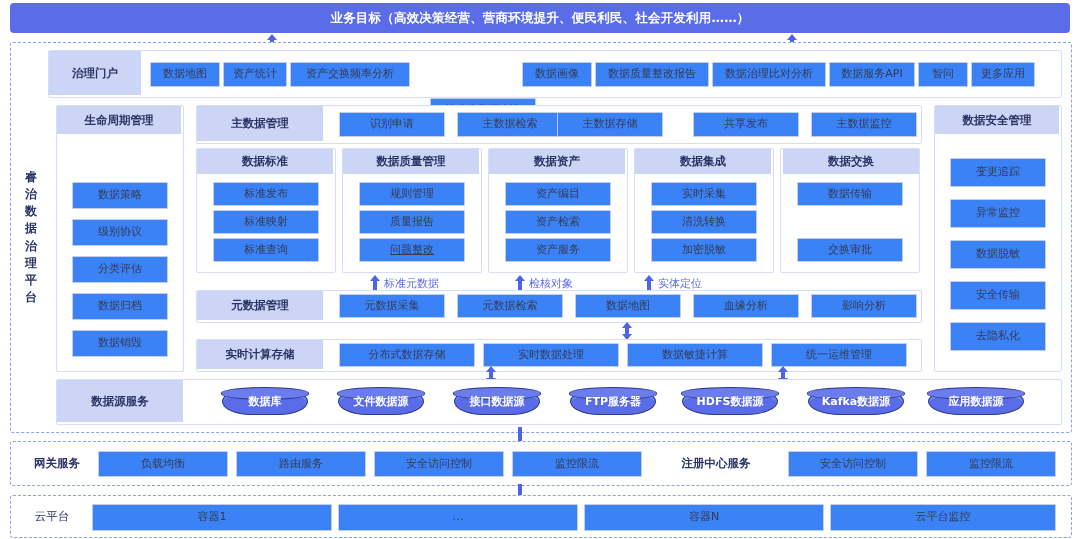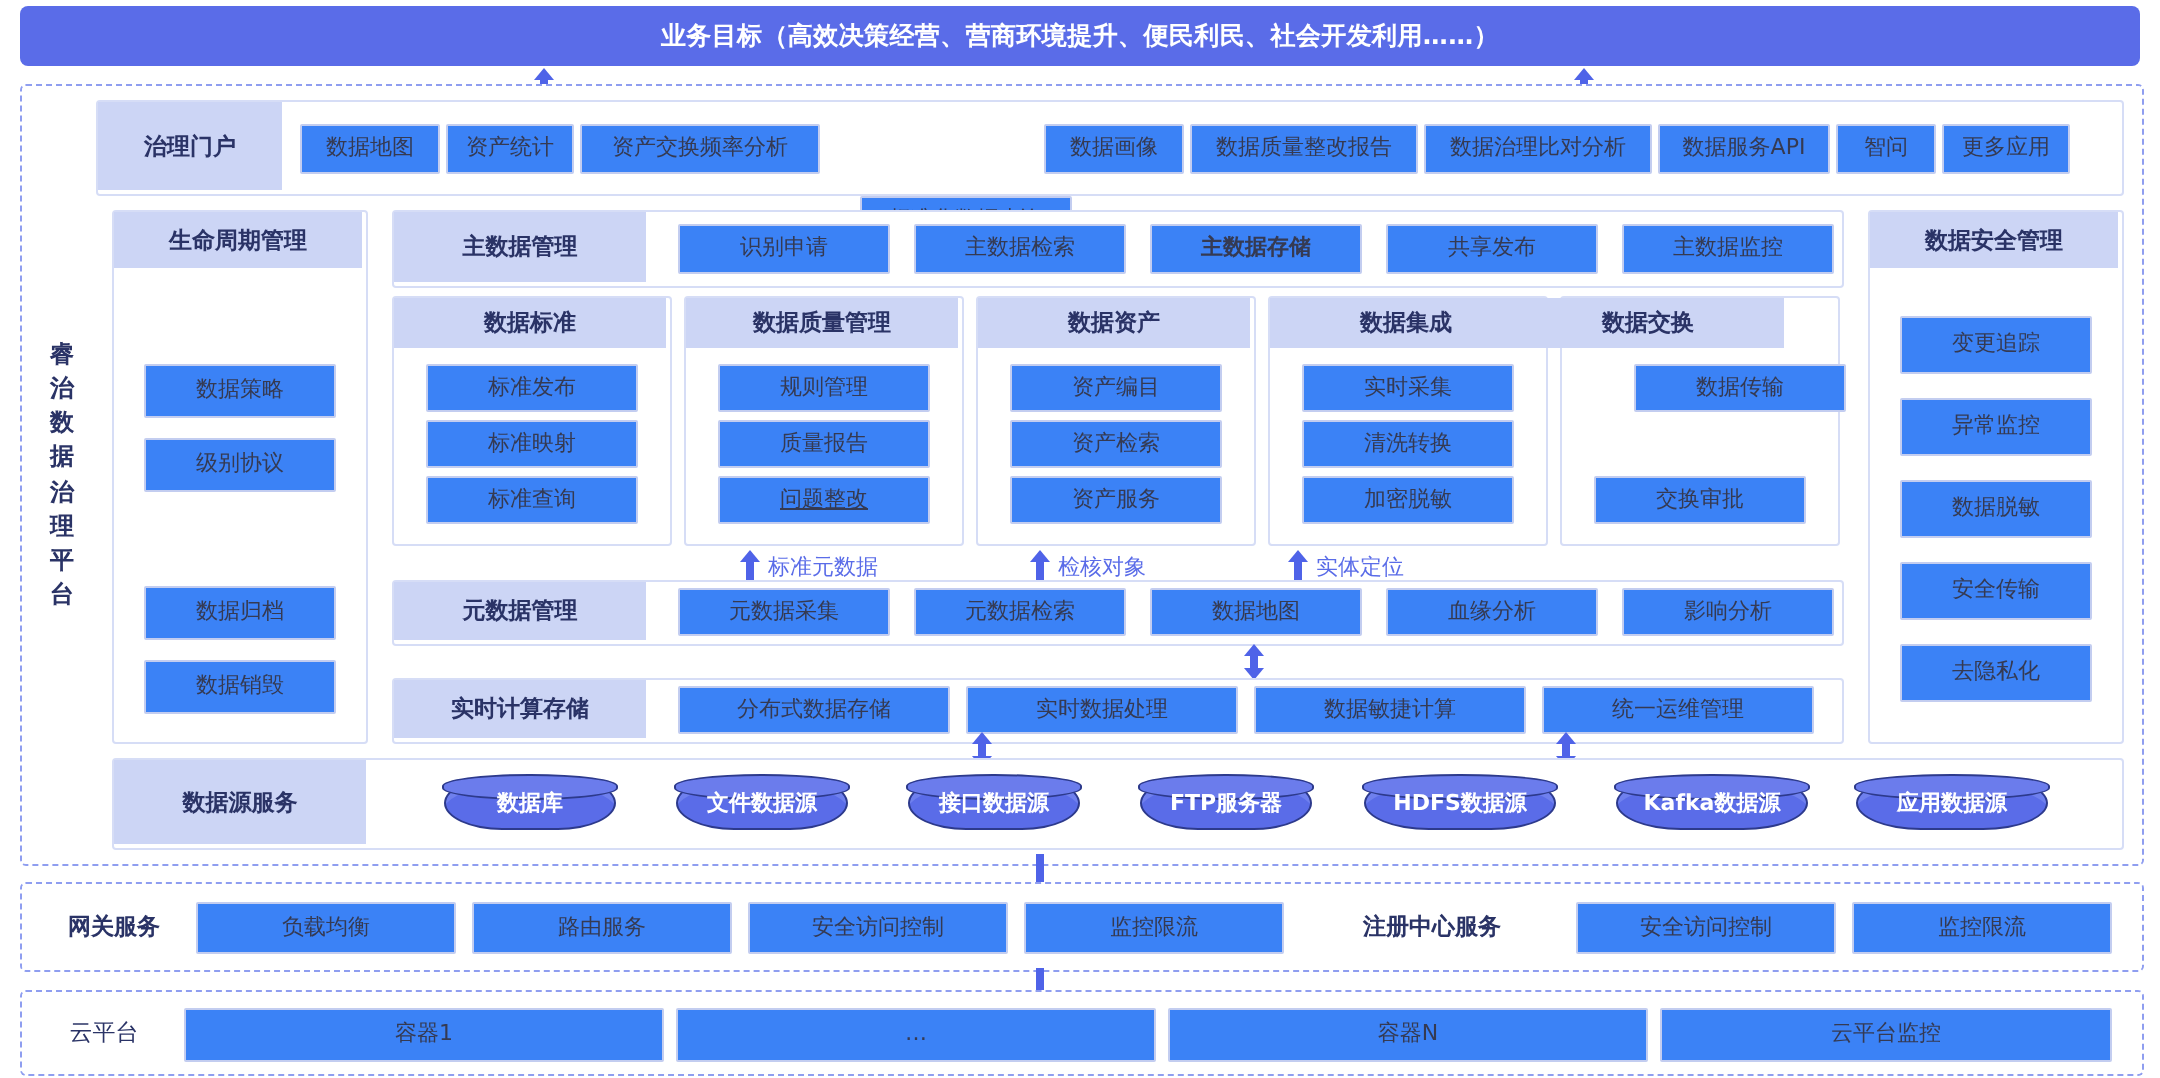--- a/index.html
+++ b/index.html
@@ -173,38 +173,41 @@
   <div class="panel" style="left:56px;top:105px;width:126px;height:265px;"></div>
   <div class="hdr" style="left:57px;top:106px;width:124px;height:28px;">
     <span>生命周期管理</span>
   </div>
   <div class="cell" style="left:72px;top:182px;width:94px;height:25px;">
     <span>数据策略</span>
     </div>
   <div class="cell" style="left:72px;top:219px;width:94px;height:25px;">
     <span>级别协议</span>
     </div>
+  <div class="cell" style="left:72px;top:256px;width:94px;height:25px;">
+    <span>分类评估</span>
+    </div>
   <div class="cell" style="left:72px;top:293px;width:94px;height:25px;">
     <span>数据归档</span>
     </div>
   <div class="cell" style="left:72px;top:330px;width:94px;height:25px;">
     <span>数据销毁</span>
     </div>
 
   <div class="panel" style="left:196px;top:105px;width:724px;height:37px;"></div>
   <div class="hdr" style="left:197px;top:106px;width:126px;height:35px;">
     <span>主数据管理</span>
   </div>
   <div class="cell" style="left:339px;top:112px;width:104px;height:23px;">
     <span>识别申请</span>
     </div>
   <div class="cell" style="left:457px;top:112px;width:104px;height:23px;">
     <span>主数据检索</span>
     </div>
-  <div class="cell" style="left:575px;top:112px;width:104px;height:23px;font-weight:bold;">
+  <div class="cell" style="left:557px;top:112px;width:104px;height:23px;">
     <span>主数据存储</span>
     </div>
   <div class="cell" style="left:693px;top:112px;width:104px;height:23px;">
     <span>共享发布</span>
     </div>
   <div class="cell" style="left:811px;top:112px;width:104px;height:23px;">
     <span>主数据监控</span>
     </div>
 
   <div class="panel" style="left:934px;top:105px;width:126px;height:265px;"></div>
@@ -277,24 +280,24 @@
     <span>实时采集</span>
     </div>
   <div class="cell" style="left:651px;top:210px;width:104px;height:22px;">
     <span>清洗转换</span>
     </div>
   <div class="cell" style="left:651px;top:238px;width:104px;height:22px;">
     <span>加密脱敏</span>
     </div>
 
   <div class="panel" style="left:780px;top:148px;width:138px;height:123px;"></div>
-  <div class="hdr" style="left:756px;top:149px;width:136px;height:25px;">
+  <div class="hdr" style="left:783px;top:149px;width:136px;height:25px;">
     <span>数据交换</span>
     </div>
-  <div class="cell" style="left:797px;top:182px;width:104px;height:22px;margin-left:20px;">
+  <div class="cell" style="left:797px;top:182px;width:104px;height:22px;">
     <span>数据传输</span>
     </div>
   <div class="cell" style="left:797px;top:238px;width:104px;height:22px;">
     <span>交换审批</span>
     </div>
 
   <div class="arrow" style="left:369px;top:275px;width:12px;height:15px;">
     <div class="head up"></div>
       <div class="stem" style="top:5px;bottom:0;"></div>
   </div>

